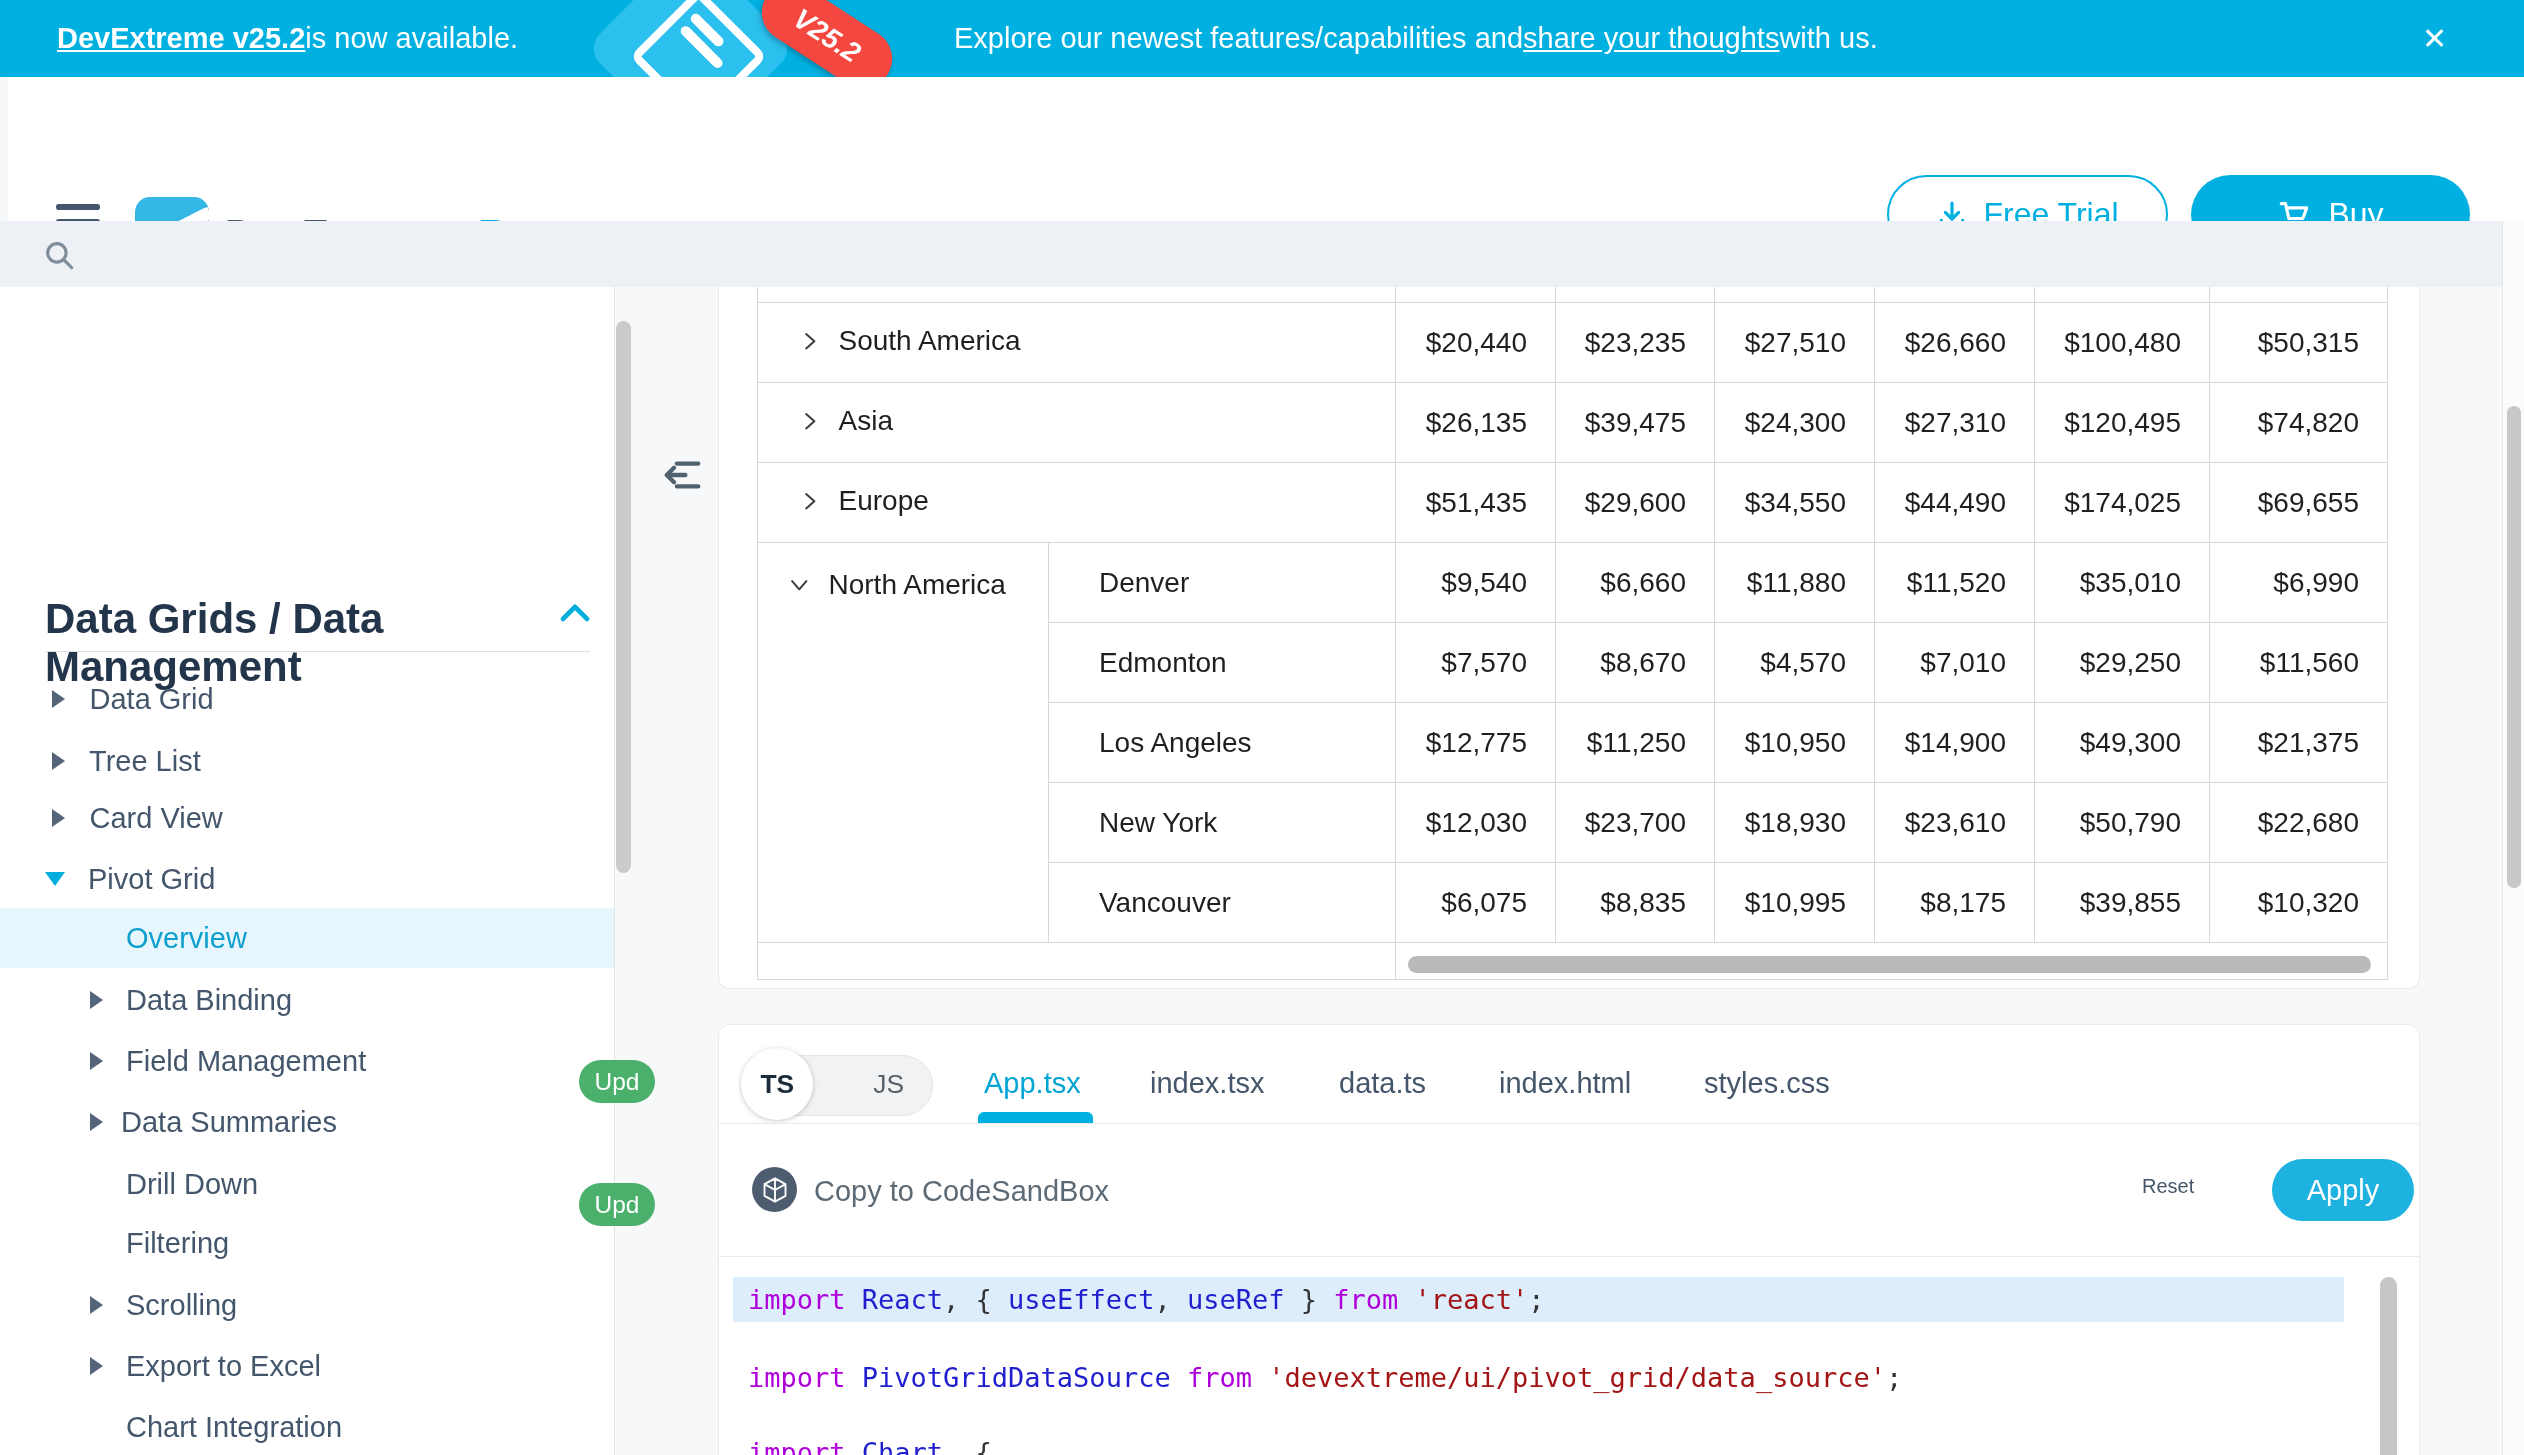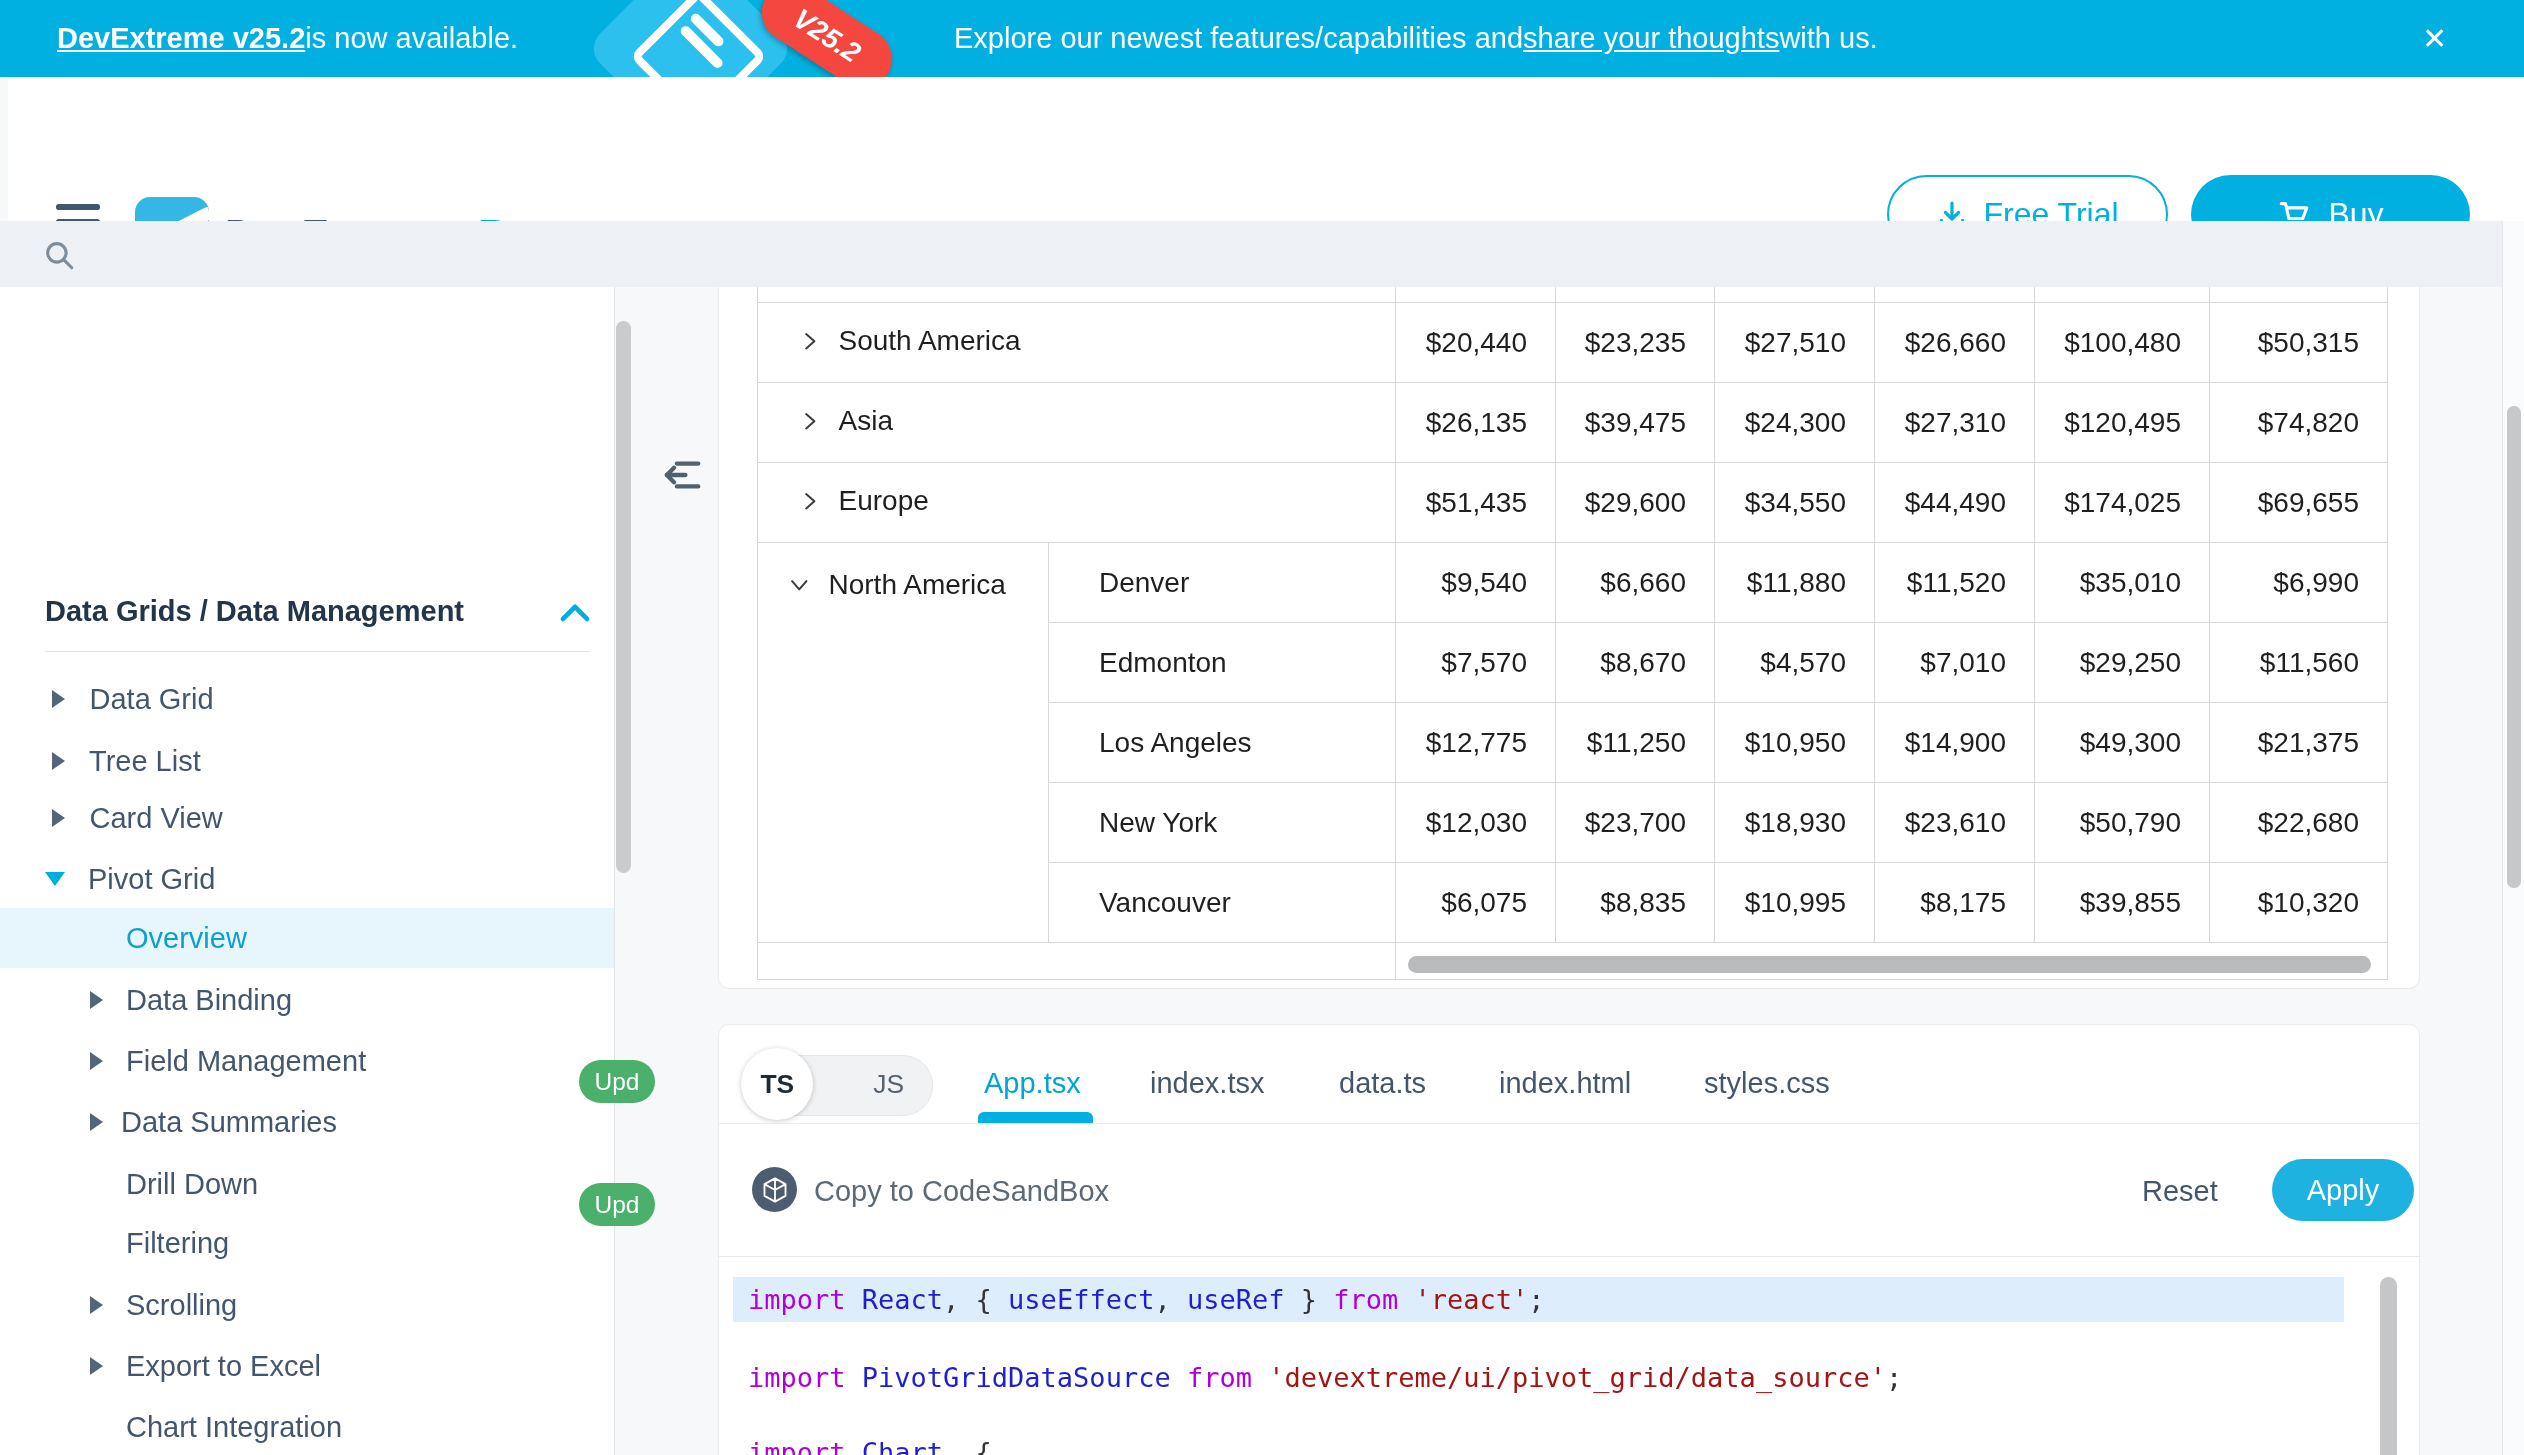--- a/index.html
+++ b/index.html
@@ -54,21 +54,21 @@
   .bc-link{color:#4d5e6e;text-decoration:underline;cursor:pointer;}
   .bc-sep{color:#8b98a4;}
   .bc-cur{color:#9aa5b0;}
   .theme-pill{left:2315px;top:225px;width:94px;height:55px;background:#fff;border-radius:27px;
               box-shadow:0 0.9px 4.7px rgba(0,0,0,.18);cursor:pointer;}
   .theme-knob{position:absolute;right:6.6px;top:7.6px;width:40px;height:40px;border-radius:50%;background:#00b0e0;}
 
   
   .sidebar{left:0;top:287px;width:614px;height:1169px;background:#fff;border-right:0.9px solid #e3e6e9;}
   .sb-scroll{left:616px;top:321px;width:15px;height:552px;background:#c9cbcd;border-radius:7.6px;}
-  .sec-title{left:45px;font-size:29px;font-weight:700;color:#23354b;}
+  .sec-title{left:45px;font-size:42px;font-weight:700;color:#23354b;}
   .sec-divider{left:45px;width:545px;height:0.9px;background:#dde2e7;}
   .si{height:60px;display:flex;align-items:center;cursor:pointer;}
   .si-label{font-size:29px;color:#44566b;}
   .tri-r{width:0;height:0;border-top:9.4px solid transparent;border-bottom:9.4px solid transparent;border-left:13.2px solid #54657a;}
   .tri-d{width:0;height:0;border-left:10.4px solid transparent;border-right:10.4px solid transparent;border-top:14px solid #00aede;}
   .badge{position:absolute;left:527px;width:76px;height:43px;background:#4ab06c;border-radius:22px;color:#fff;
          font-size:24.5px;display:flex;align-items:center;justify-content:center;}
   .si-selected{left:0;width:614px;background:#e7f6fc;}
   .si-selected .si-label{color:#0d9fce;}
 
@@ -101,21 +101,21 @@
   .toggle-knob{position:absolute;left:-5.7px;top:-7.6px;width:72px;height:72px;border-radius:50%;background:#fff;
                box-shadow:0 0.9px 5.7px rgba(0,0,0,.22);display:flex;align-items:center;justify-content:center;
                font-size:26.4px;font-weight:700;color:#1c2b39;}
   .toggle-js{position:absolute;right:28px;top:13.2px;font-size:26.4px;color:#55616d;}
   .ftab{top:1067px;font-size:29px;color:#45566a;cursor:pointer;}
   .ftab.active{color:#00a5d6;}
   .tab-underline{left:978px;top:1112px;width:115px;height:11.3px;background:#00b0e2;border-radius:5.7px 5.7px 0 0;}
   .csb-icon{left:752px;top:1167px;width:45px;height:45px;border-radius:50%;background:#4d5d6f;
             display:flex;align-items:center;justify-content:center;}
   .csb-label{left:814px;top:1175px;font-size:29px;color:#5c6a76;}
-  .reset-label{left:2142px;top:1175px;font-size:29px;color:#45566a;cursor:pointer;}
+  .reset-label{left:2142px;top:1175px;font-size:20px;color:#45566a;cursor:pointer;}
   .btn-apply{left:2272px;top:1159px;width:142px;height:62px;border-radius:31px;background:#1eb2e0;color:#fff;
              font-size:29px;display:flex;align-items:center;justify-content:center;cursor:pointer;}
   .toolbar-border{left:718px;top:1256px;width:1702px;height:0.9px;background:#e8eaec;}
   .code-hl{left:733px;top:1277px;width:1611px;height:45px;background:#ddedfb;}
   .code-line{left:748px;font-family:"DejaVu Sans Mono",monospace;font-size:27px;color:#222;white-space:pre;}
   .tok-kw{color:#af00db;}
   .tok-id{color:#1f1fd0;}
   .tok-str{color:#a31515;}
   .tok-pl{color:#333;}
   .code-scroll{left:2380px;top:1277px;width:17px;height:189px;background:#c4c6c8;border-radius:8.5px;}

